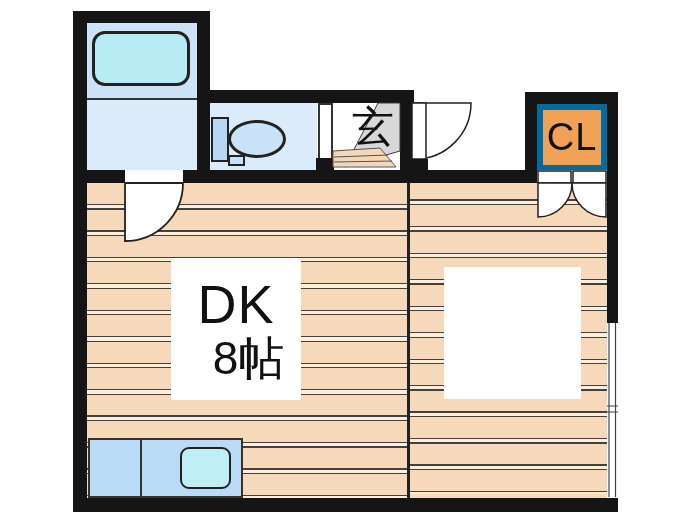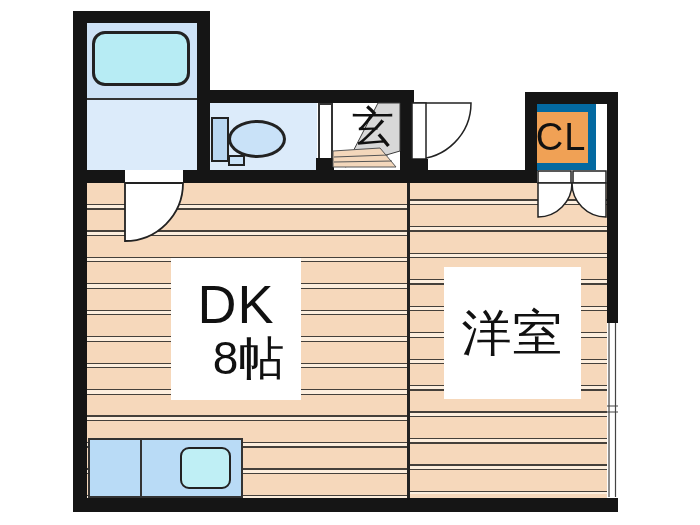--- a/index.html
+++ b/index.html
@@ -34,21 +34,21 @@
 
   <div class="abs" style="left:210px;top:103px;width:107px;height:67px;background:#dcebfa;"></div>
   <div class="abs" style="left:211px;top:117px;width:18px;height:45px;background:#b9d7f2;border:2px solid #222;box-sizing:border-box;"></div>
   <div class="abs" style="left:228px;top:120px;width:58px;height:38px;background:#c9e2f8;border:3px solid #222;border-radius:50%;box-sizing:border-box;"></div>
   <div class="abs" style="left:228px;top:155px;width:17px;height:11px;background:#c9e2f8;border:2px solid #222;box-sizing:border-box;"></div>
   <div class="abs" style="left:318px;top:103px;width:15px;height:58px;background:#fff;border:2px solid #333;box-sizing:border-box;"></div>
 
   <div class="abs" style="left:333px;top:103px;width:67px;height:67px;background:#ffffff;"></div>
   <div class="abs" style="left:415px;top:103px;width:110px;height:67px;background:#ffffff;"></div>
 
-  <div class="abs" style="left:526px;top:104px;width:70px;height:67px;background:#f0a155;border:8px solid #0369a1;box-sizing:border-box;display:flex;align-items:center;justify-content:center;">
+  <div class="abs" style="left:537px;top:104px;width:70px;height:67px;background:#f0a155;border:6px solid #0369a1;box-sizing:border-box;display:flex;align-items:center;justify-content:center;">
     <span style="font-size:38px;letter-spacing:1px;">CL</span>
   </div>
 
   <div class="abs" style="left:88px;top:438px;width:155px;height:60px;background:#b9dbf6;border:2px solid #333;box-sizing:border-box;">
     <div class="abs" style="left:50px;top:0;width:2px;height:100%;background:#333;"></div>
     <div class="abs" style="left:90px;top:7px;width:51px;height:42px;background:#bfeff5;border:2.5px solid #222;border-radius:9px;box-sizing:border-box;"></div>
   </div>
 
   <div class="wall" style="left:73px;top:11px;width:14px;height:501px;"></div>
   <div class="wall" style="left:73px;top:11px;width:137px;height:12px;"></div>
@@ -87,17 +87,16 @@
 
     <rect x="607" y="323" width="11" height="175" fill="#ffffff"></rect>
     <path d="M609,323 L609,497 M615.5,323 L615.5,497 M607,406 L618,406 M607,412 L618,412" stroke="#444" stroke-width="1.2" fill="none"></path>
   </svg>
 
   <div class="roomlabel" style="left:171px;top:258px;width:130px;height:142px;">
     <div class="name" style="font-size:54px;">DK</div>
     <div class="size">8帖</div>
   </div>
   <div class="roomlabel" style="left:444px;top:267px;width:137px;height:132px;">
-    <div class="name" style="font-size:50px;">洋室</div>
   </div>
   <div class="abs" style="left:352px;top:106px;font-size:42px;line-height:1;">玄</div>
 
 </div>
 
 </body></html>

